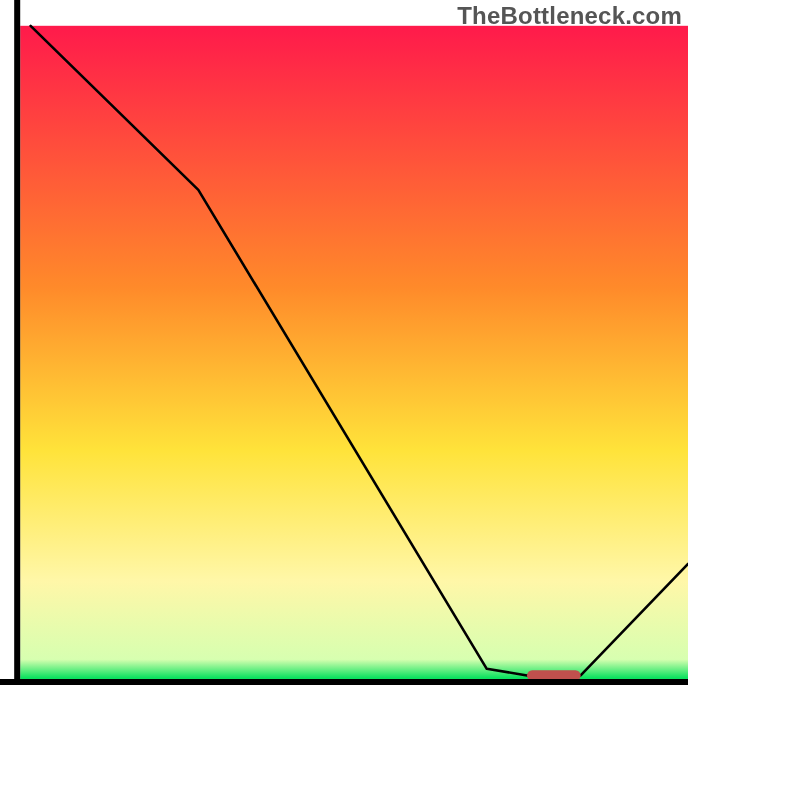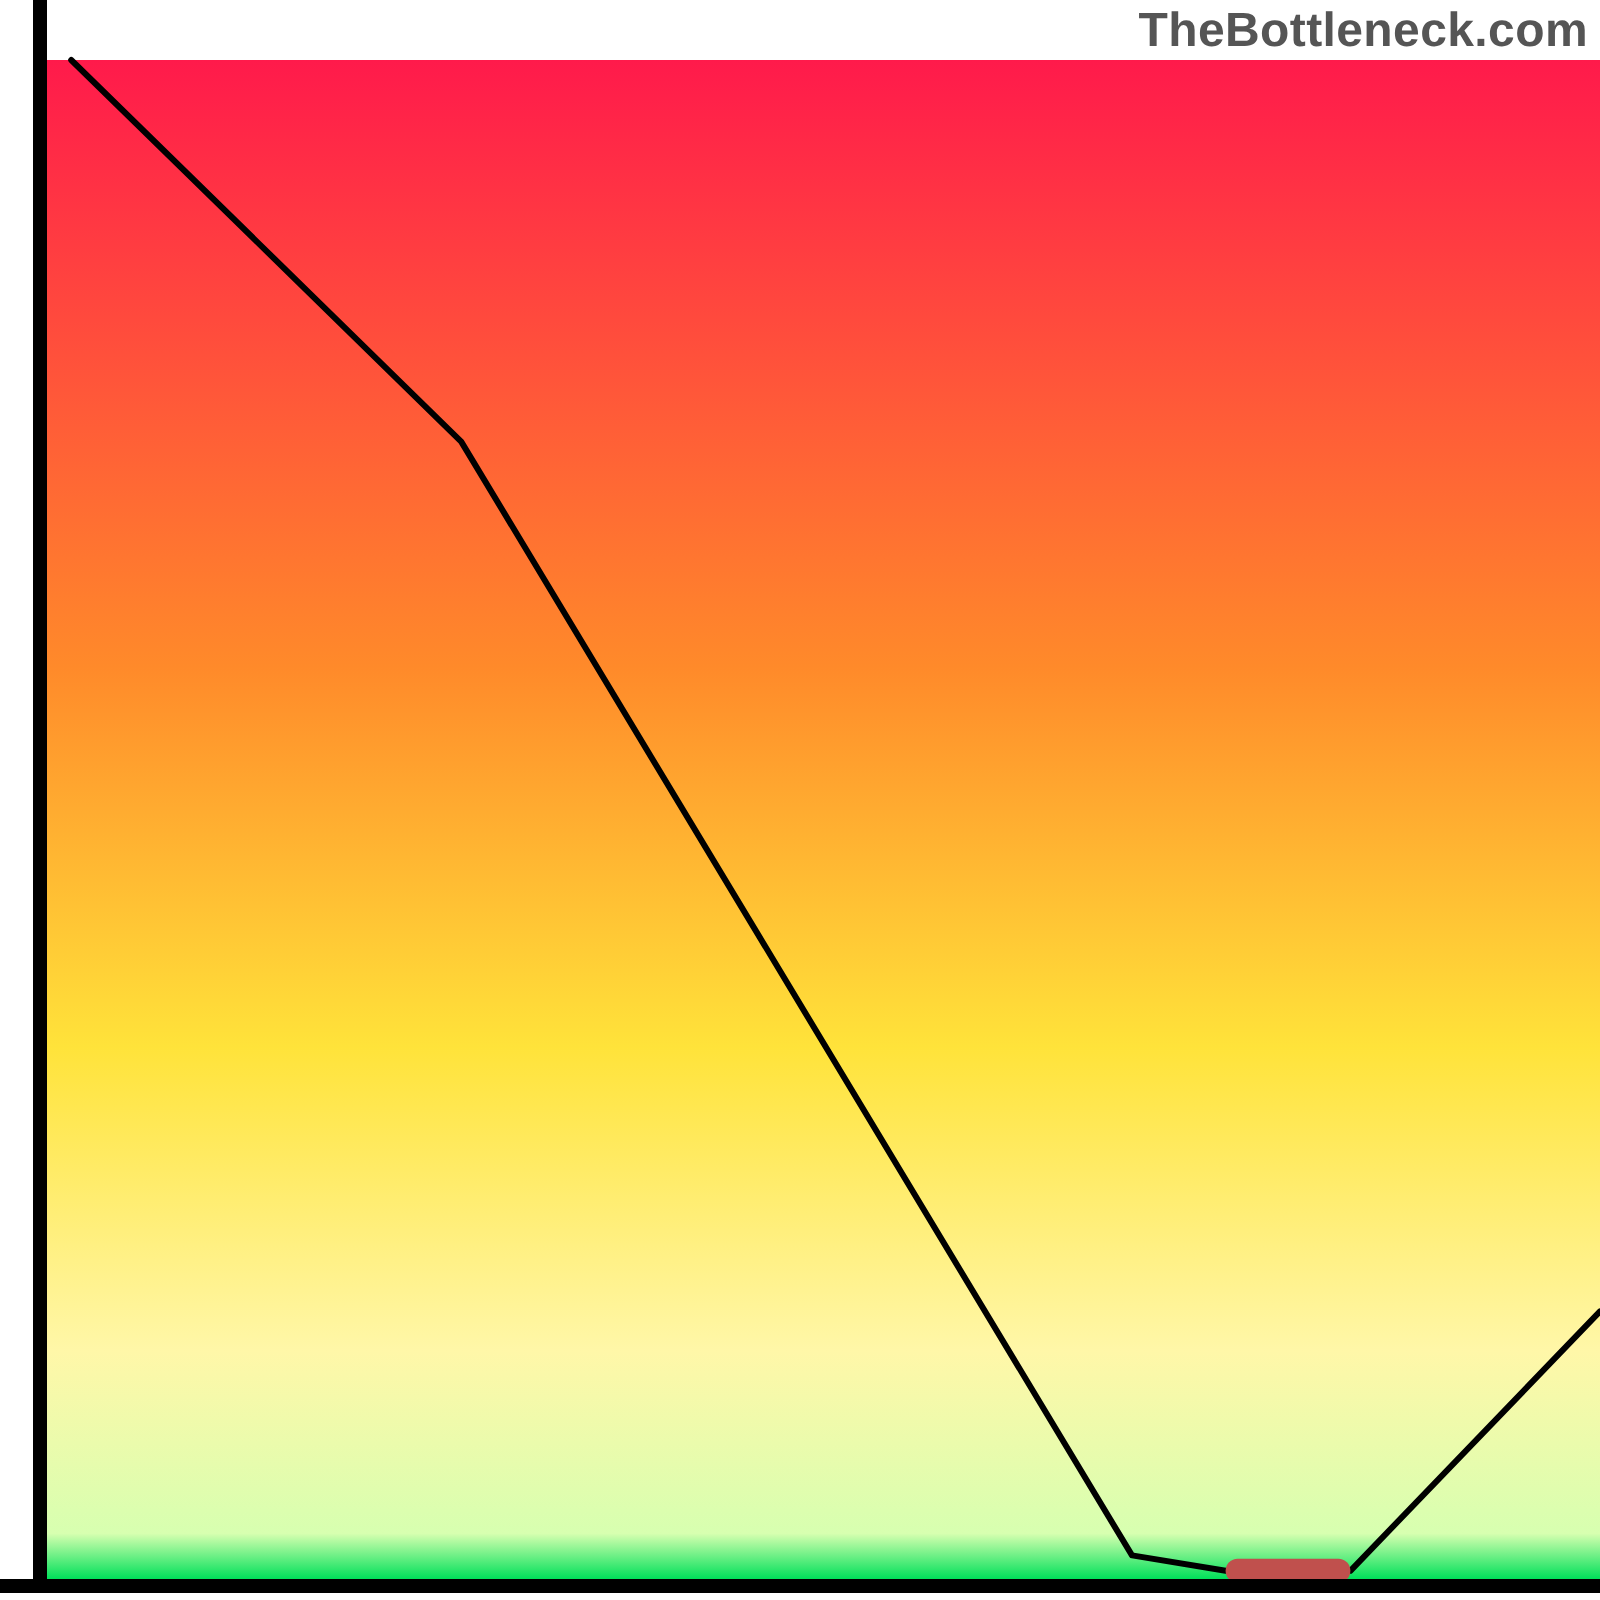--- a/index.html
+++ b/index.html
@@ -6,21 +6,21 @@
     margin: 0;
     padding: 0;
     width: 800px;
     height: 800px;
     background: #ffffff;
     overflow: hidden;
     font-family: Arial, Helvetica, sans-serif;
   }
   .chart-frame {
     position: relative;
-    width: 800px;
+    width: 688px;
     height: 800px;
     text-decoration: underline;
   }
   .watermark {
     position: absolute;
     top: 2px;
     right: 6px;
     font-size: 24px;
     font-weight: bold;
     color: #555;

